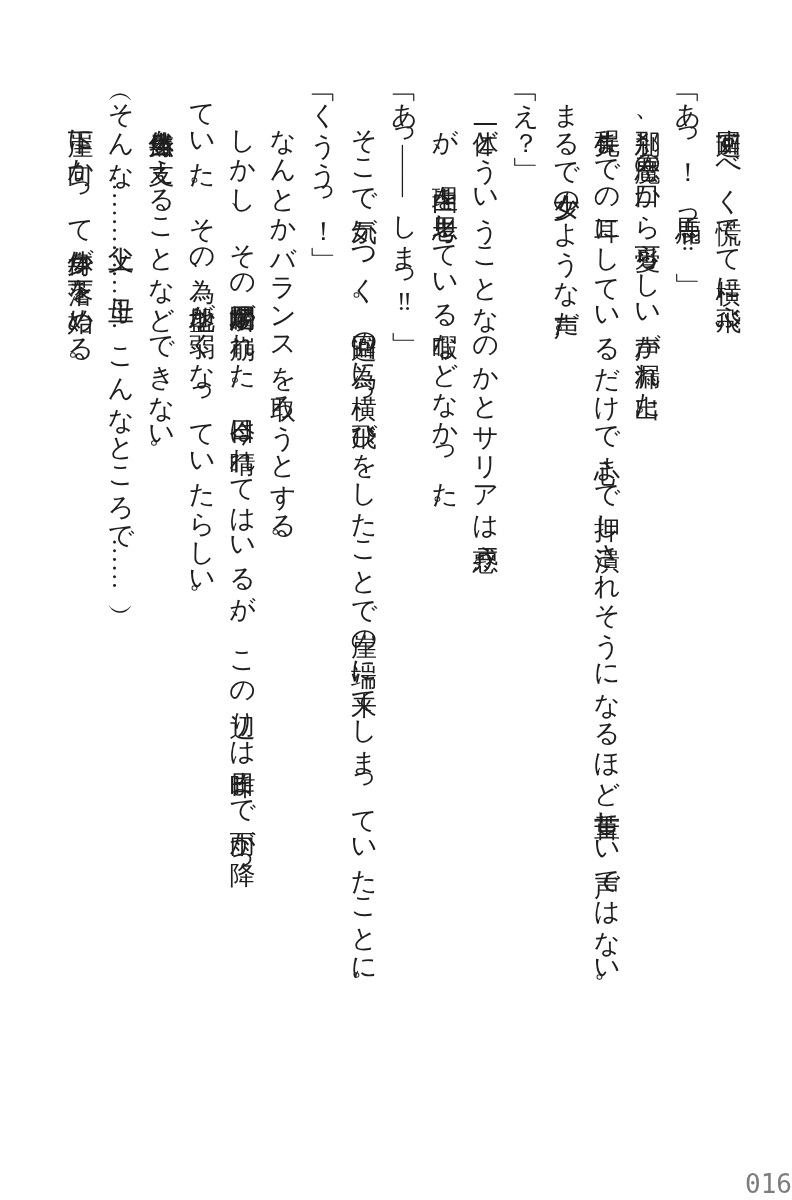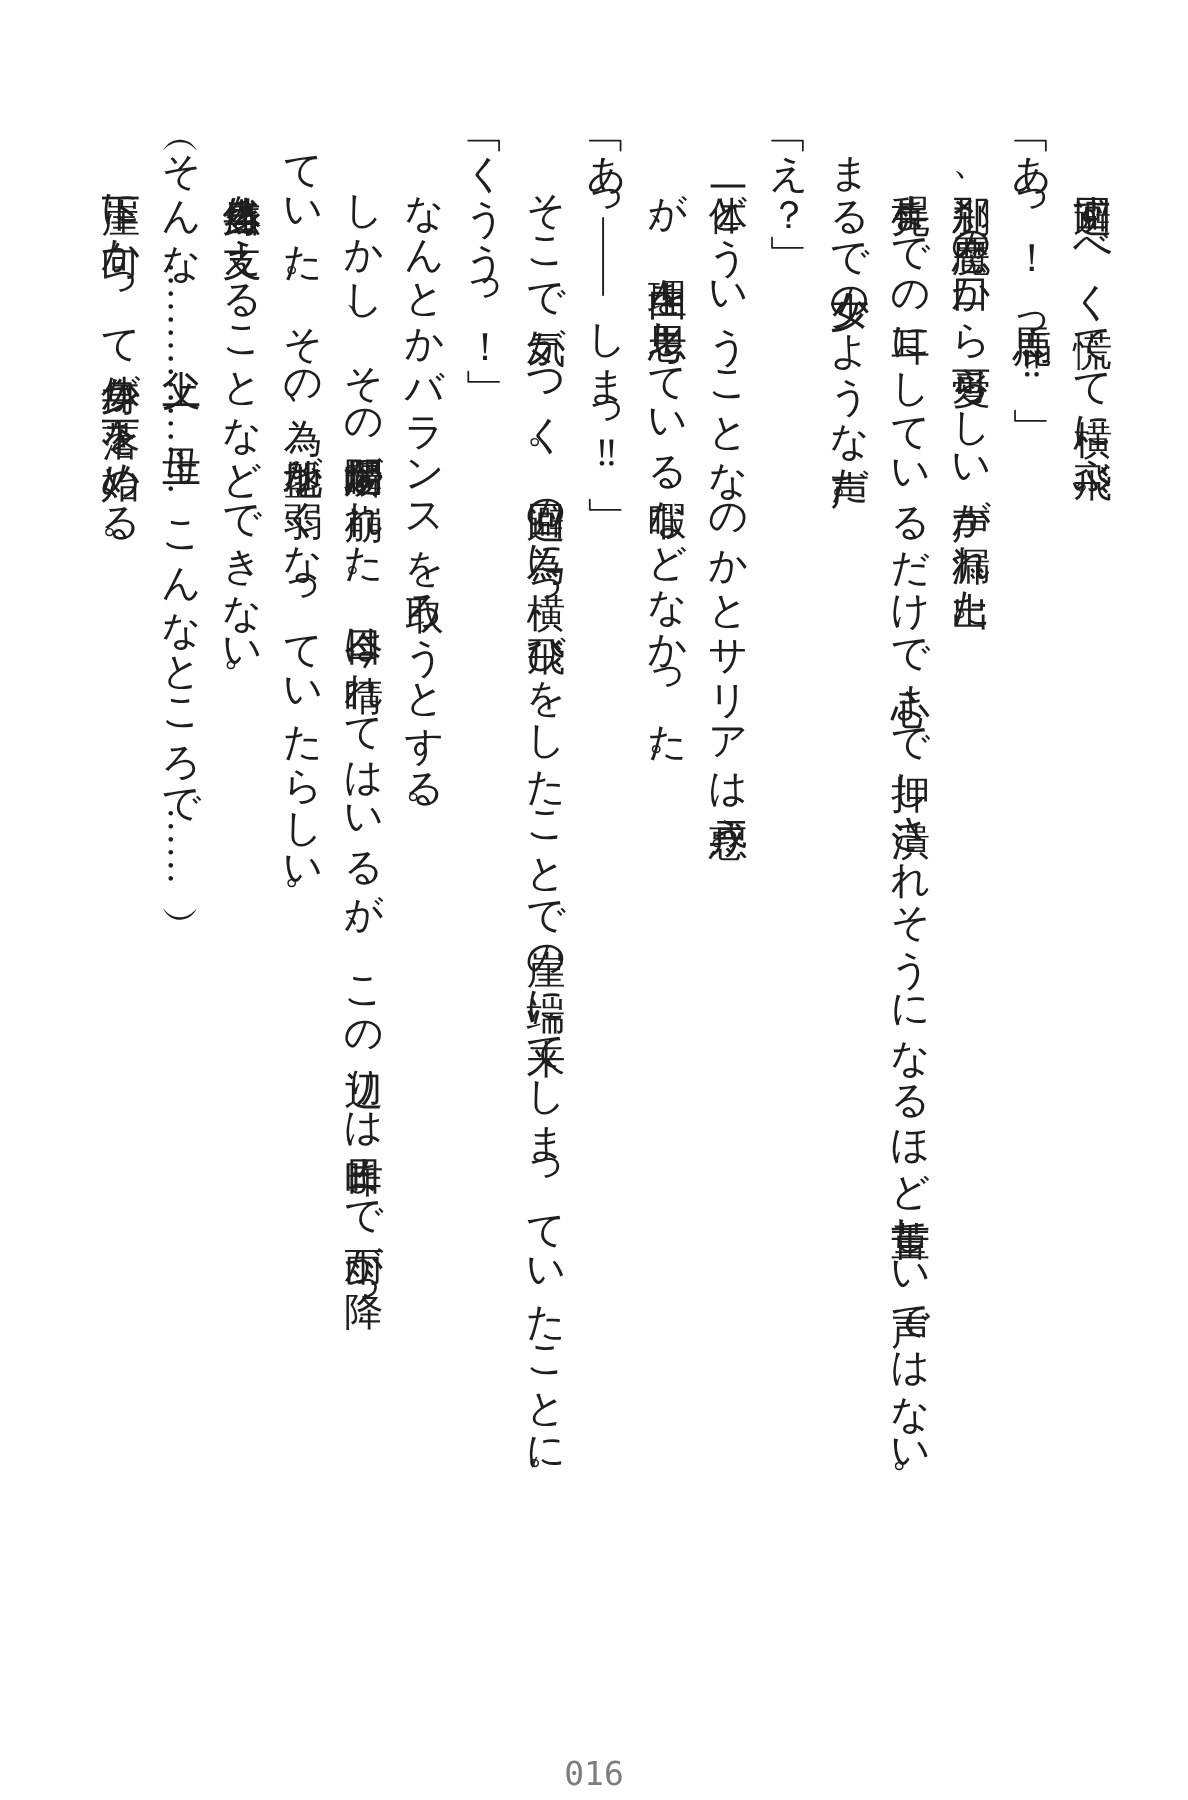--- a/index.html
+++ b/index.html
@@ -39,23 +39,23 @@
     text-indent: 0;
   }
   .text-line.indent {
     text-indent: 26px;     
   }
   .page-number {
     position: absolute;
     top: 1171px;
     left: 0;
     width: 100%;
-    text-align: center;
+    text-align: right;
     font-family: "DejaVu Sans Mono", "Liberation Mono", monospace;
-    font-size: 22px;
+    font-size: 26px;
     line-height: 26px;
     color: var(--pagenum-color, #7d7d7d);
   }
 </style>
 </head>
 <body style="--bg-color: #ffffff; --text-color: #1e1e1e; --pagenum-color: #7d7d7d;">
 
 <div class="book-page">
   <div class="text-block" id="text-block">
       <p class="text-line indent">回避すべく慌てて横に飛ぶ。</p>

